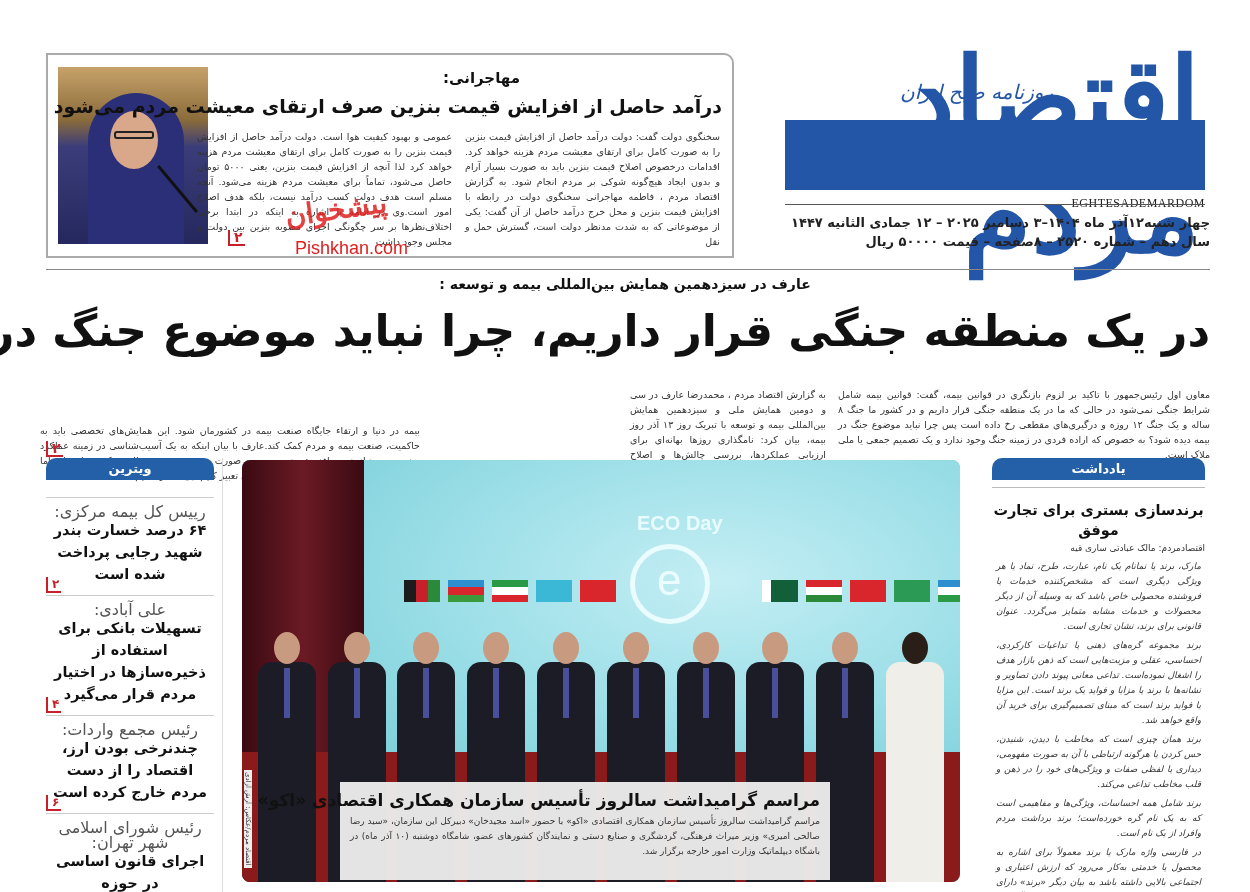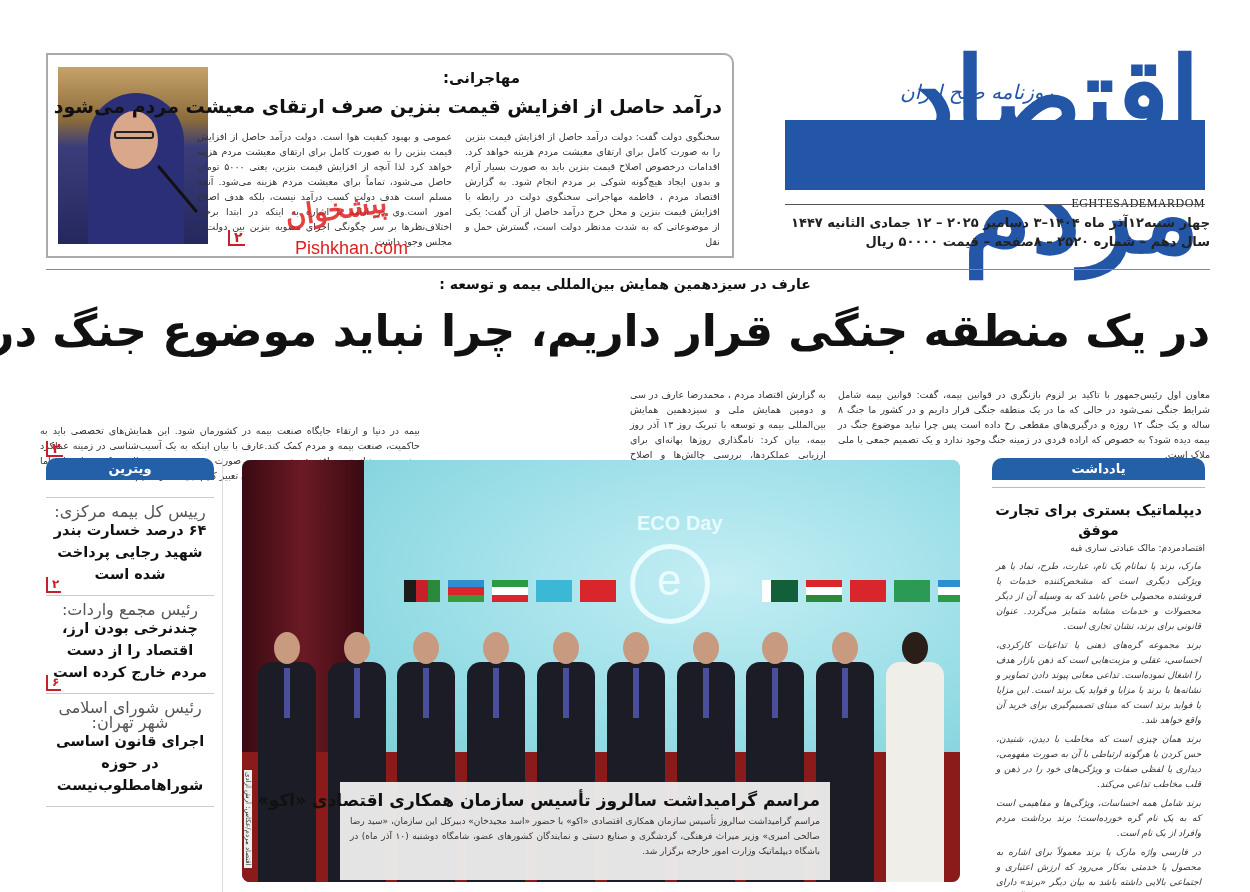--- a/index.html
+++ b/index.html
@@ -137,20 +137,25 @@
 <div class="abs vitrin">
   <div class="vitrin-header">ویترین</div>
   <div class="vitrin-lines"></div>
 
   <div class="vitrin-item">
     <div class="kicker">رییس کل بیمه مرکزی:</div>
     <div class="title">۶۴ درصد خسارت بندر شهید رجایی پرداخت شده است</div>
     <span class="page-ref">۲</span>
   </div>
   <div class="vitrin-item">
+    <div class="kicker">علی آبادی:</div>
+    <div class="title">تسهیلات بانکی برای استفاده از ذخیره‌سازها در اختیار مردم قرار می‌گیرد</div>
+    <span class="page-ref">۴</span>
+  </div>
+  <div class="vitrin-item">
     <div class="kicker">رئیس مجمع واردات:</div>
     <div class="title">چندنرخی بودن ارز، اقتصاد را از دست مردم خارج کرده است</div>
     <span class="page-ref">۶</span>
   </div>
   <div class="vitrin-item">
     <div class="kicker">رئیس شورای اسلامی شهر تهران:</div>
     <div class="title">اجرای قانون اساسی در حوزه شوراهامطلوب‌نیست</div>
 
   </div>
 
@@ -231,21 +236,21 @@
   <div class="credit">اقتصاد مردم/عکاس: آرش آزادی</div>
   <div class="caption">
     <div class="cap-title">مراسم گرامیداشت سالروز تأسیس سازمان همکاری اقتصادی «اکو»</div>
     <div class="cap-body">مراسم گرامیداشت سالروز تأسیس سازمان همکاری اقتصادی «اکو» با حضور «اسد مجیدخان» دبیرکل این سازمان، «سید رضا صالحی امیری» وزیر میراث فرهنگی، گردشگری و صنایع دستی و نمایندگان کشورهای عضو، شامگاه دوشنبه (۱۰ آذر ماه) در باشگاه دیپلماتیک وزارت امور خارجه برگزار شد.</div>
   </div>
 </div>
 
 <div class="abs note">
   <div class="note-header">یادداشت</div>
   <div class="note-lines"></div>
-  <div class="note-title">دیپلماتیک بستری برای تجارت موفق</div>
+  <div class="note-title">برندسازی بستری برای تجارت موفق</div>
   <div class="note-byline">اقتصادمردم: مالک عبادتی ساری قیه</div>
   <div class="note-body">
     <p>مارک، برند یا نمانام یک نام، عبارت، طرح، نماد یا هر ویژگی دیگری است که مشخص‌کننده خدمات یا فروشنده محصولی خاص باشد که به وسیله آن از دیگر محصولات و خدمات مشابه متمایز می‌گردد. عنوان قانونی برای برند، نشان تجاری است.</p>
     <p>برند مجموعه گره‌های ذهنی یا تداعیات کارکردی، احساسی، عقلی و مزیت‌هایی است که ذهن بازار هدف را اشغال نموده‌است. تداعی معانی پیوند دادن تصاویر و نشانه‌ها با برند یا مزایا و فواید یک برند است. این مزایا یا فواید برند است که مبنای تصمیم‌گیری برای خرید آن واقع خواهد شد.</p>
     <p>برند همان چیزی است که مخاطب با دیدن، شنیدن، حس کردن یا هرگونه ارتباطی با آن به صورت مفهومی، دیداری یا لفظی صفات و ویژگی‌های خود را در ذهن و قلب مخاطب تداعی می‌کند.</p>
     <p>برند شامل همه احساسات، ویژگی‌ها و مفاهیمی است که به یک نام گره خورده‌است؛ برند برداشت مردم وافراد از یک نام است.</p>
     <p>در فارسی واژه مارک یا برند معمولاً برای اشاره به محصول یا خدمتی به‌کار می‌رود که ارزش اعتباری و اجتماعی بالایی داشته باشد به بیان دیگر «برند» دارای ماهیت اجتماعی است و برندهای قدرتمند آن‌هایی هستند که افراد نسبت به آن‌ها حس مالکیت دارند و برای مثال می‌گویند: «این مارک، اسم مارک دلخواه من است». نمانام‌های برتر می‌توانند هیجان و عواطف مصرف‌کنندگان خود را برانگیزند و مشتریان نیز به این نام‌ها اعتماد داشته و از آن‌ها انتظار خلق ایده‌های برتر و نوآوری در محصولاتشان را دارند.</p>
 
   </div>
 </div>

